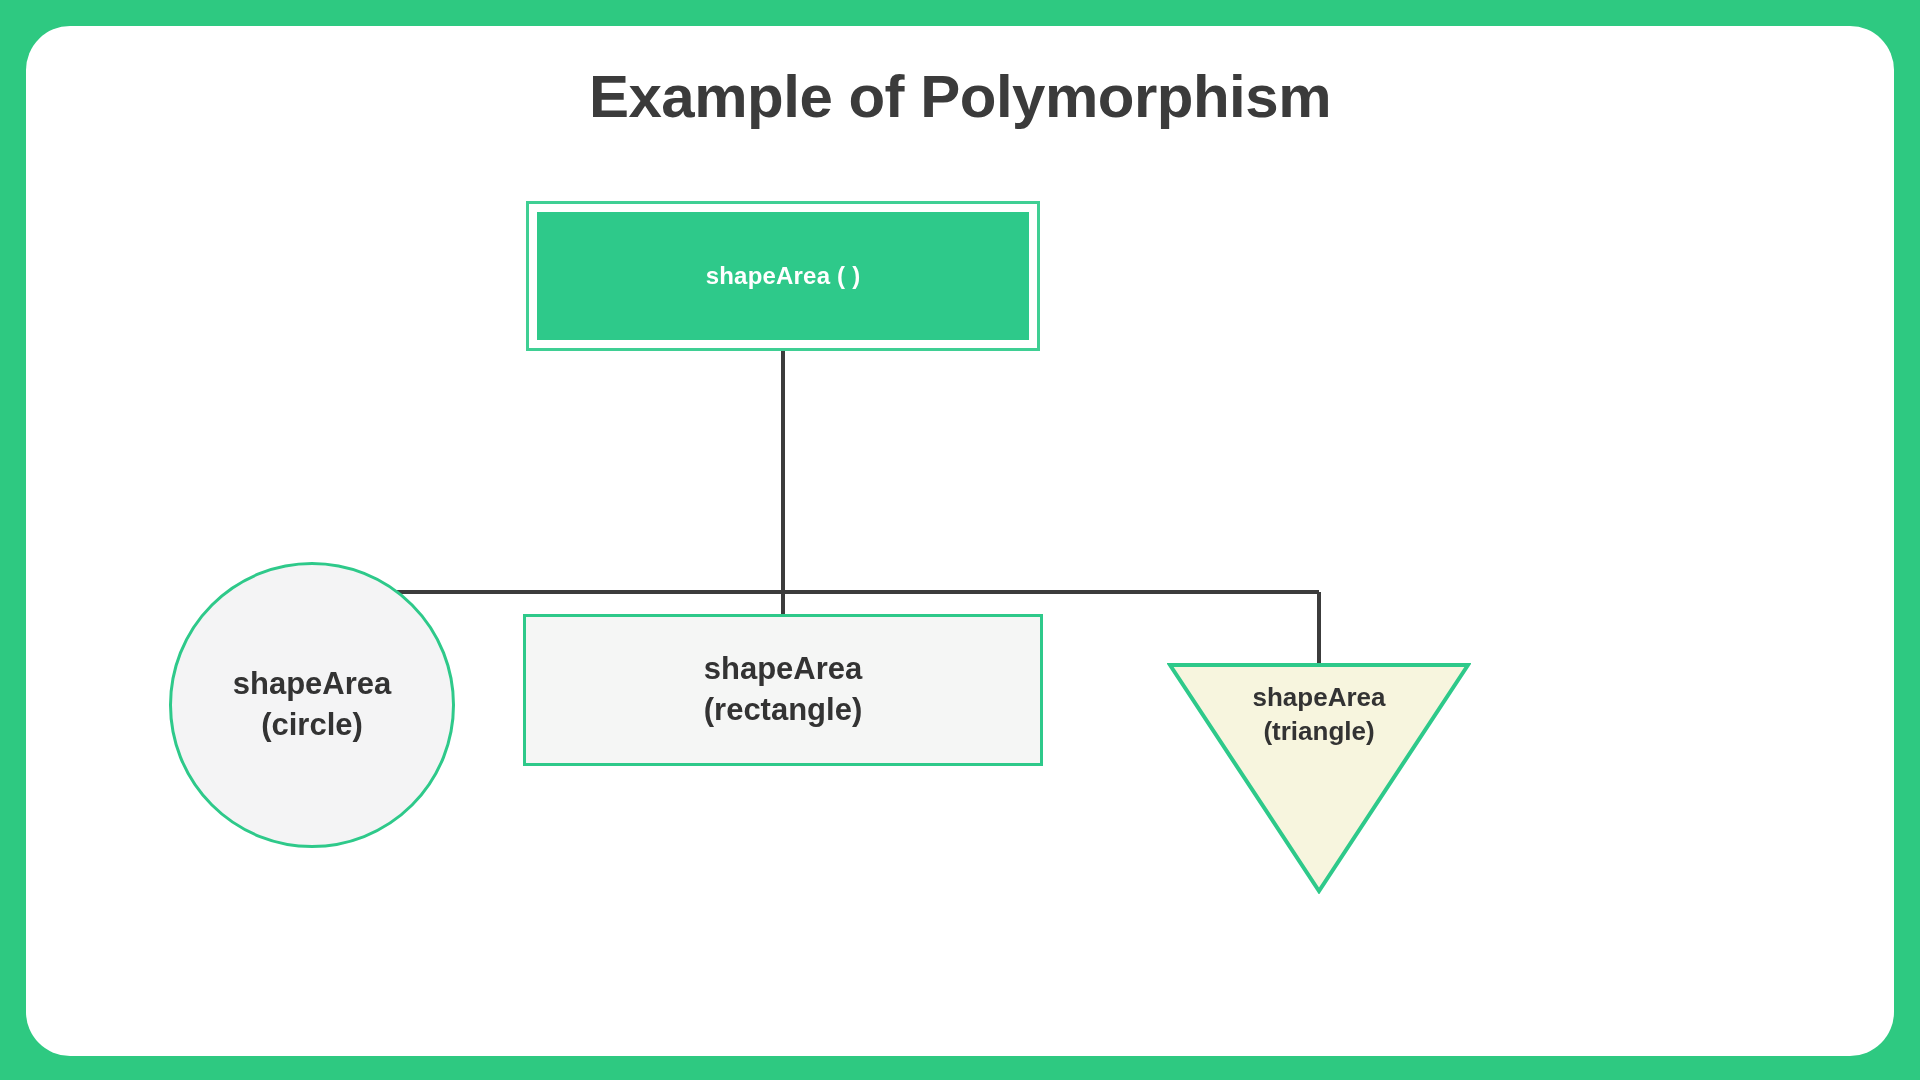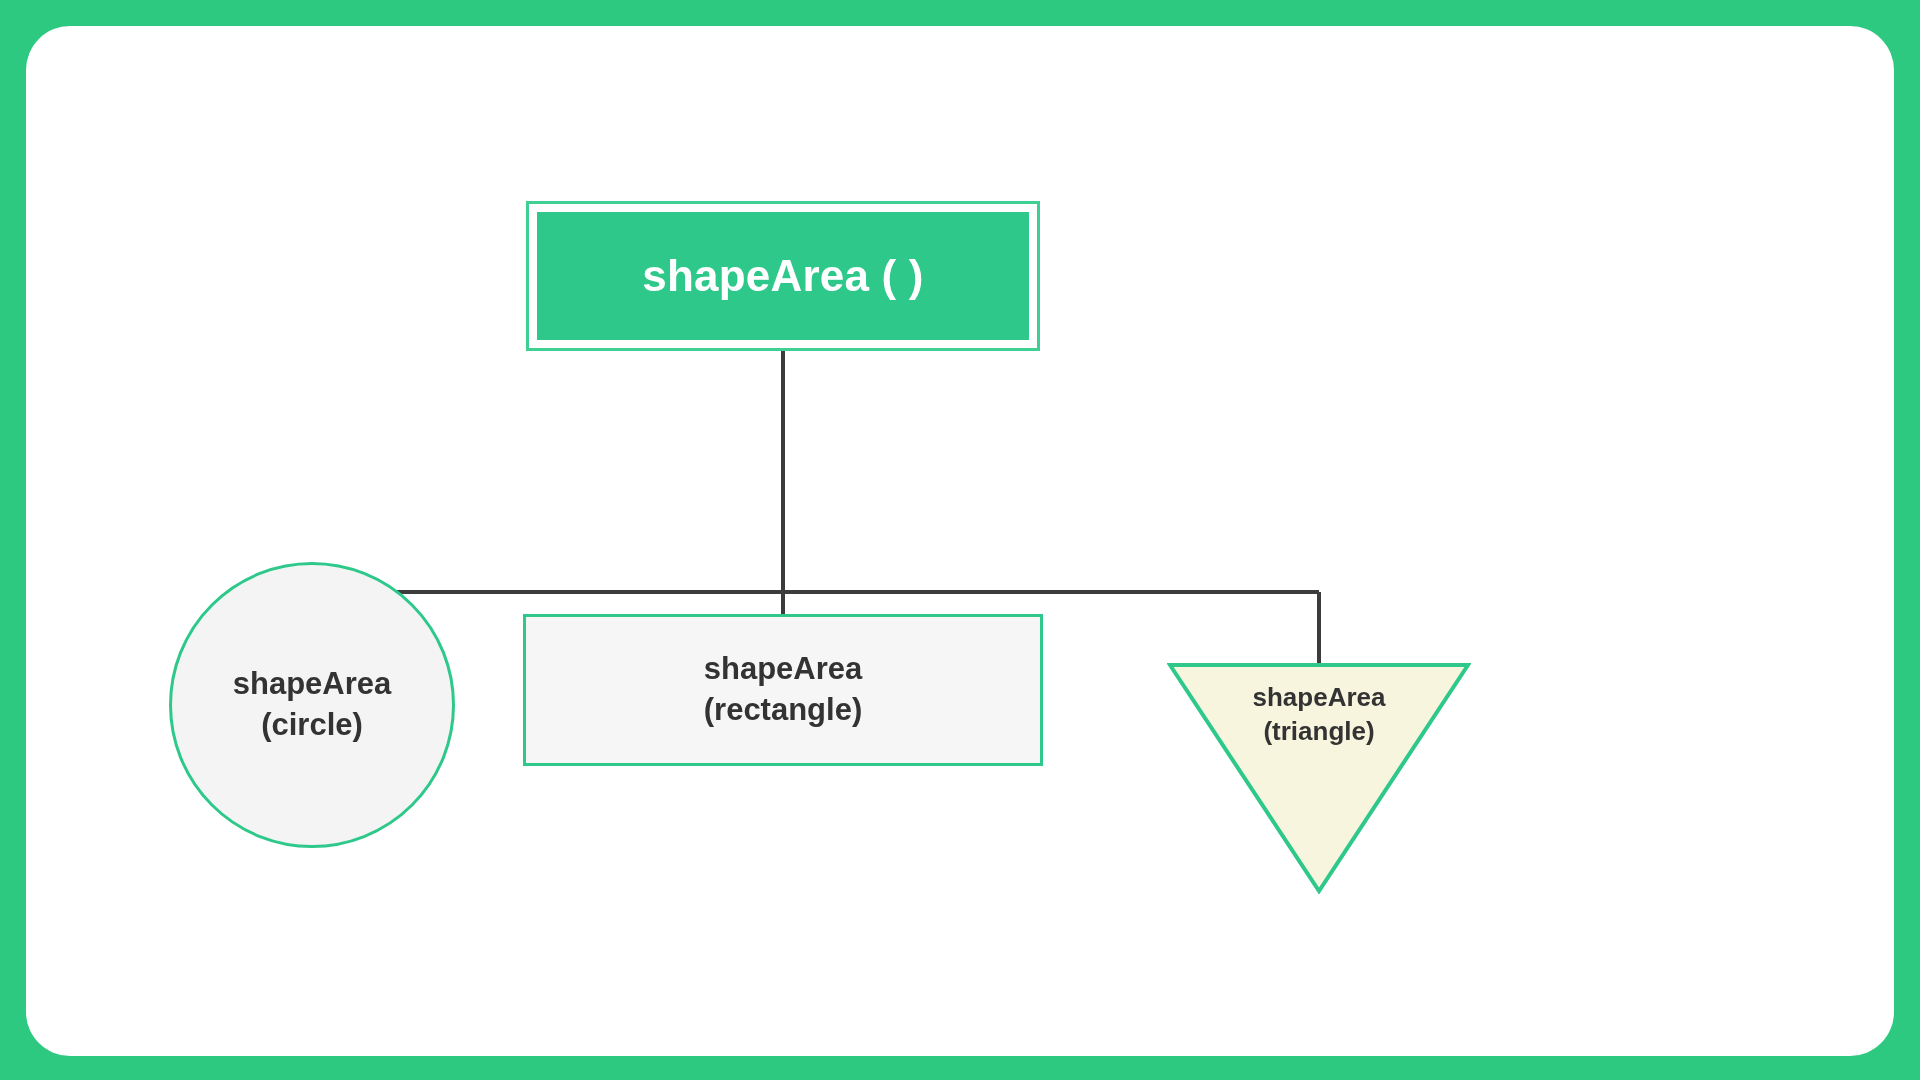--- a/index.html
+++ b/index.html
@@ -80,21 +80,21 @@
   #root-fill {
     width: 100%;
     height: 100%;
     background: #2ec98a;
     display: flex;
     align-items: center;
     justify-content: center;
   }
   #root-label {
     color: #ffffff;
-    font-size: 44px;
+    font-size: 24px;
     font-weight: bold;
     letter-spacing: 0.2px;
     white-space: nowrap;
   }
 
   
   #circle-node {
     position: absolute;
     left: 143px;
     top: 536px;
@@ -162,20 +162,21 @@
     white-space: pre-line;
     pointer-events: none;
   }
 </style>
 </head>
 <body>
 
 <div id="frame">
   <div id="card">
 
+    <div id="title">Example of Polymorphism</div>
 
     <div id="diagram">
 
       <svg id="connectors" viewBox="0 0 1868 1030" width="1868" height="1030">
 
         <line x1="757" y1="325" x2="757" y2="566" stroke="#3c3c3c" stroke-width="4"></line>
 
         <line x1="310" y1="566" x2="1293" y2="566" stroke="#3c3c3c" stroke-width="4"></line>
 
         <line x1="310" y1="566" x2="310" y2="540" stroke="#3c3c3c" stroke-width="4"></line>

